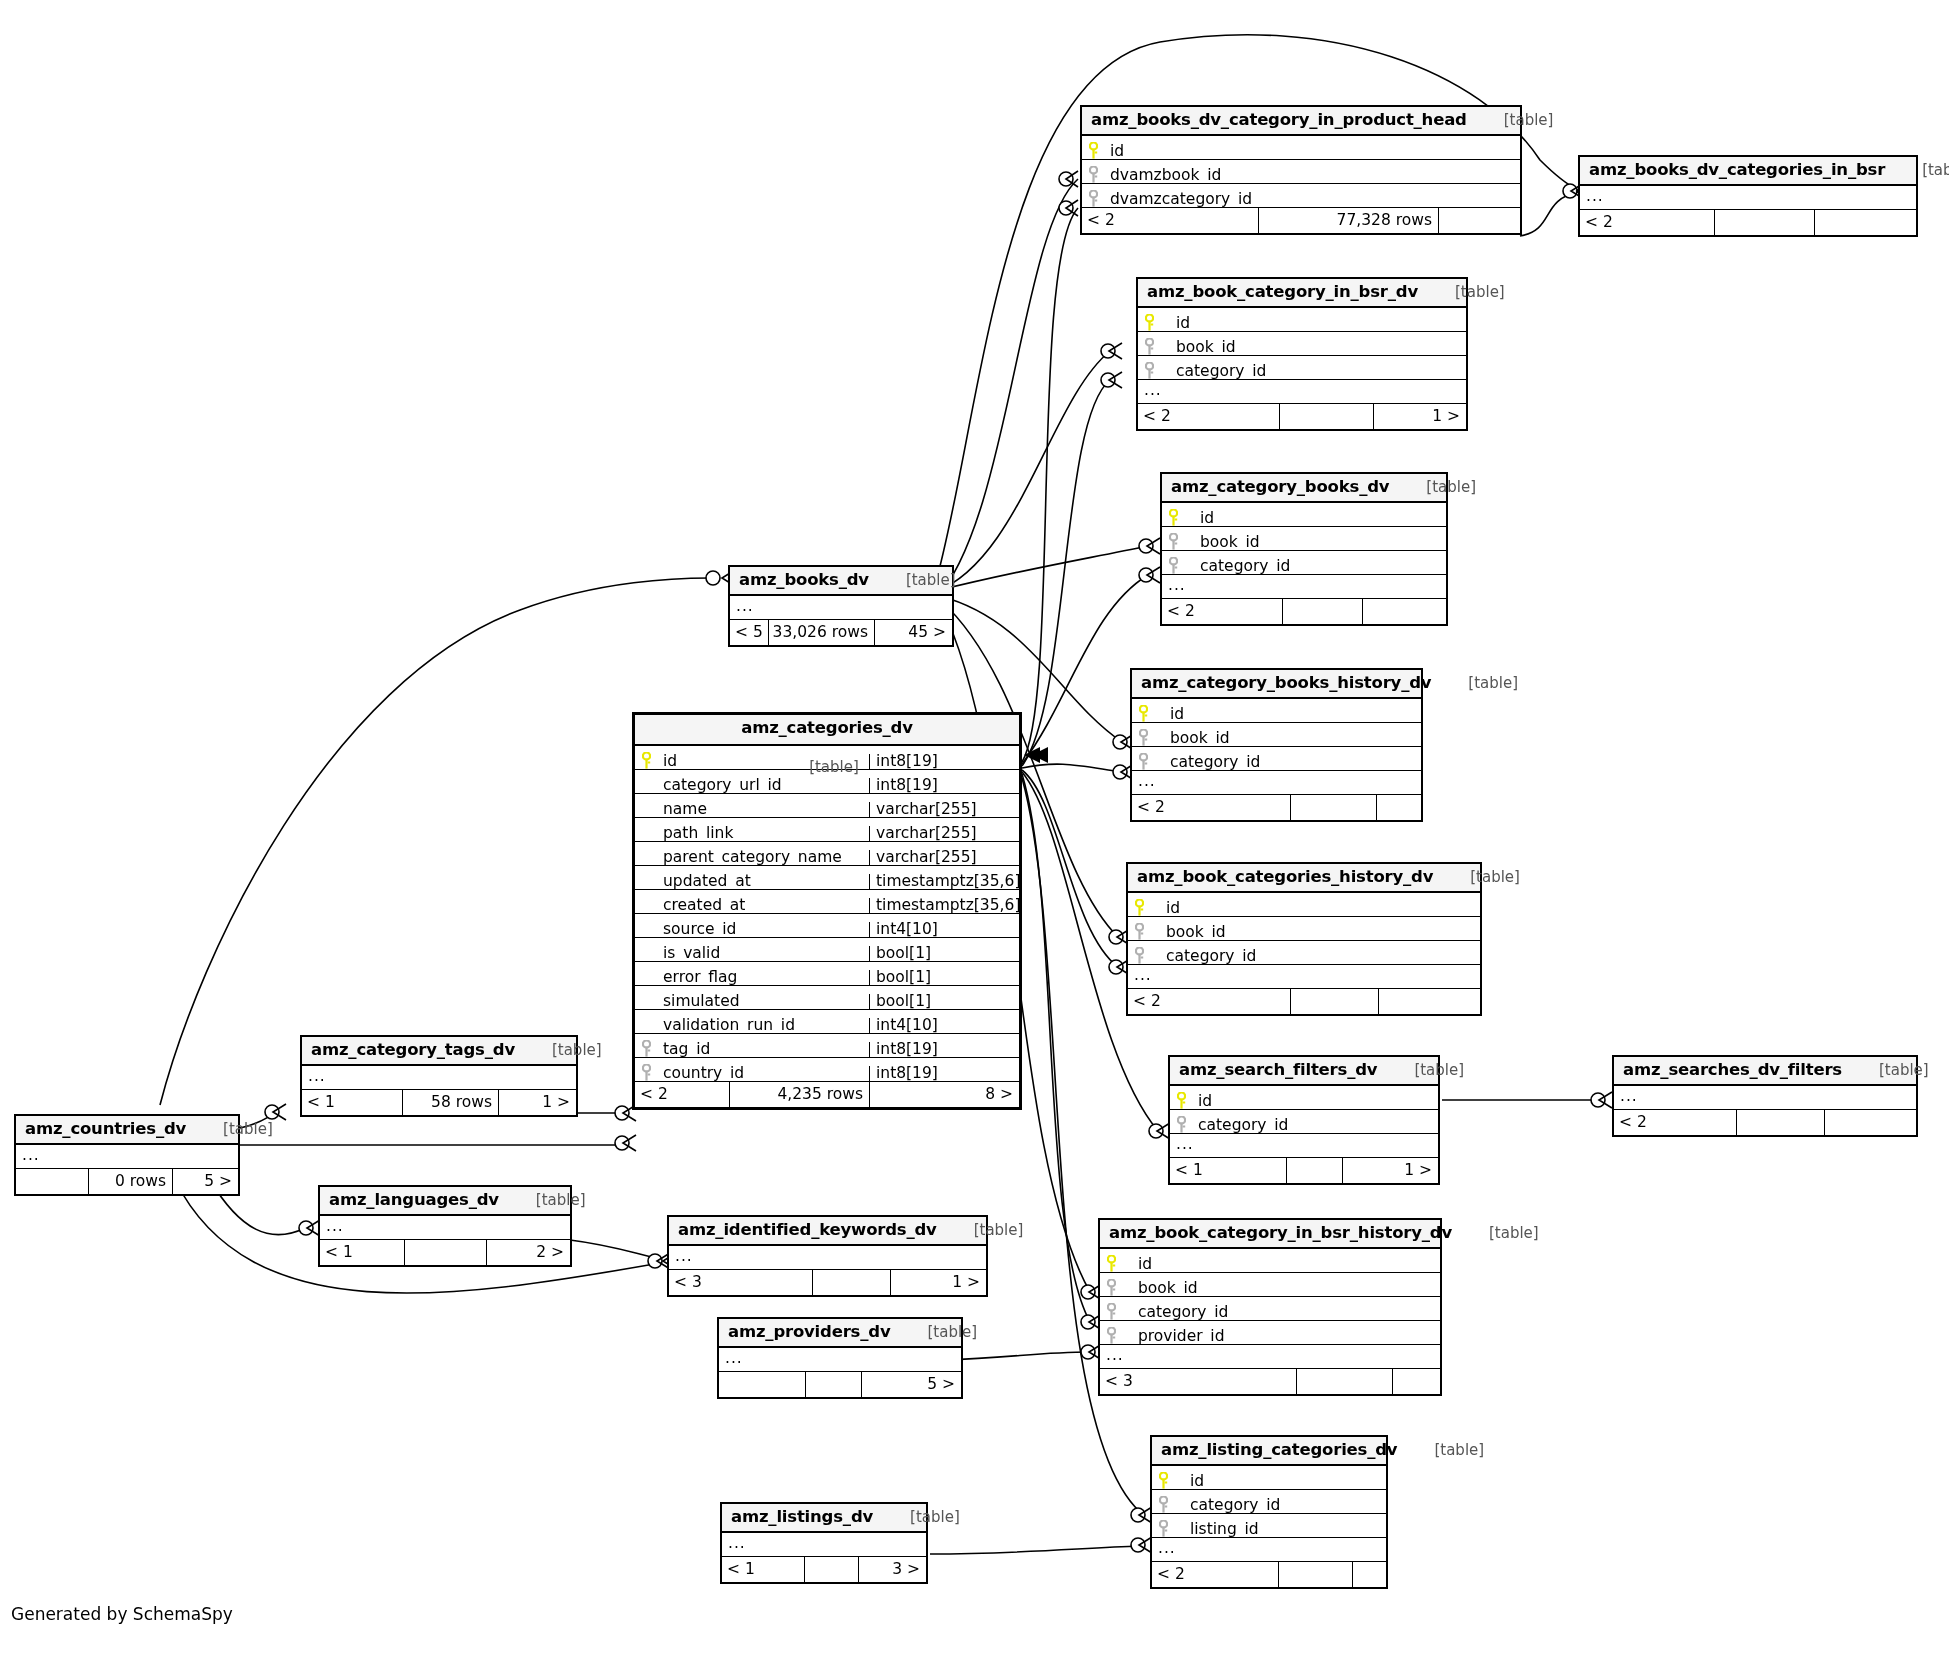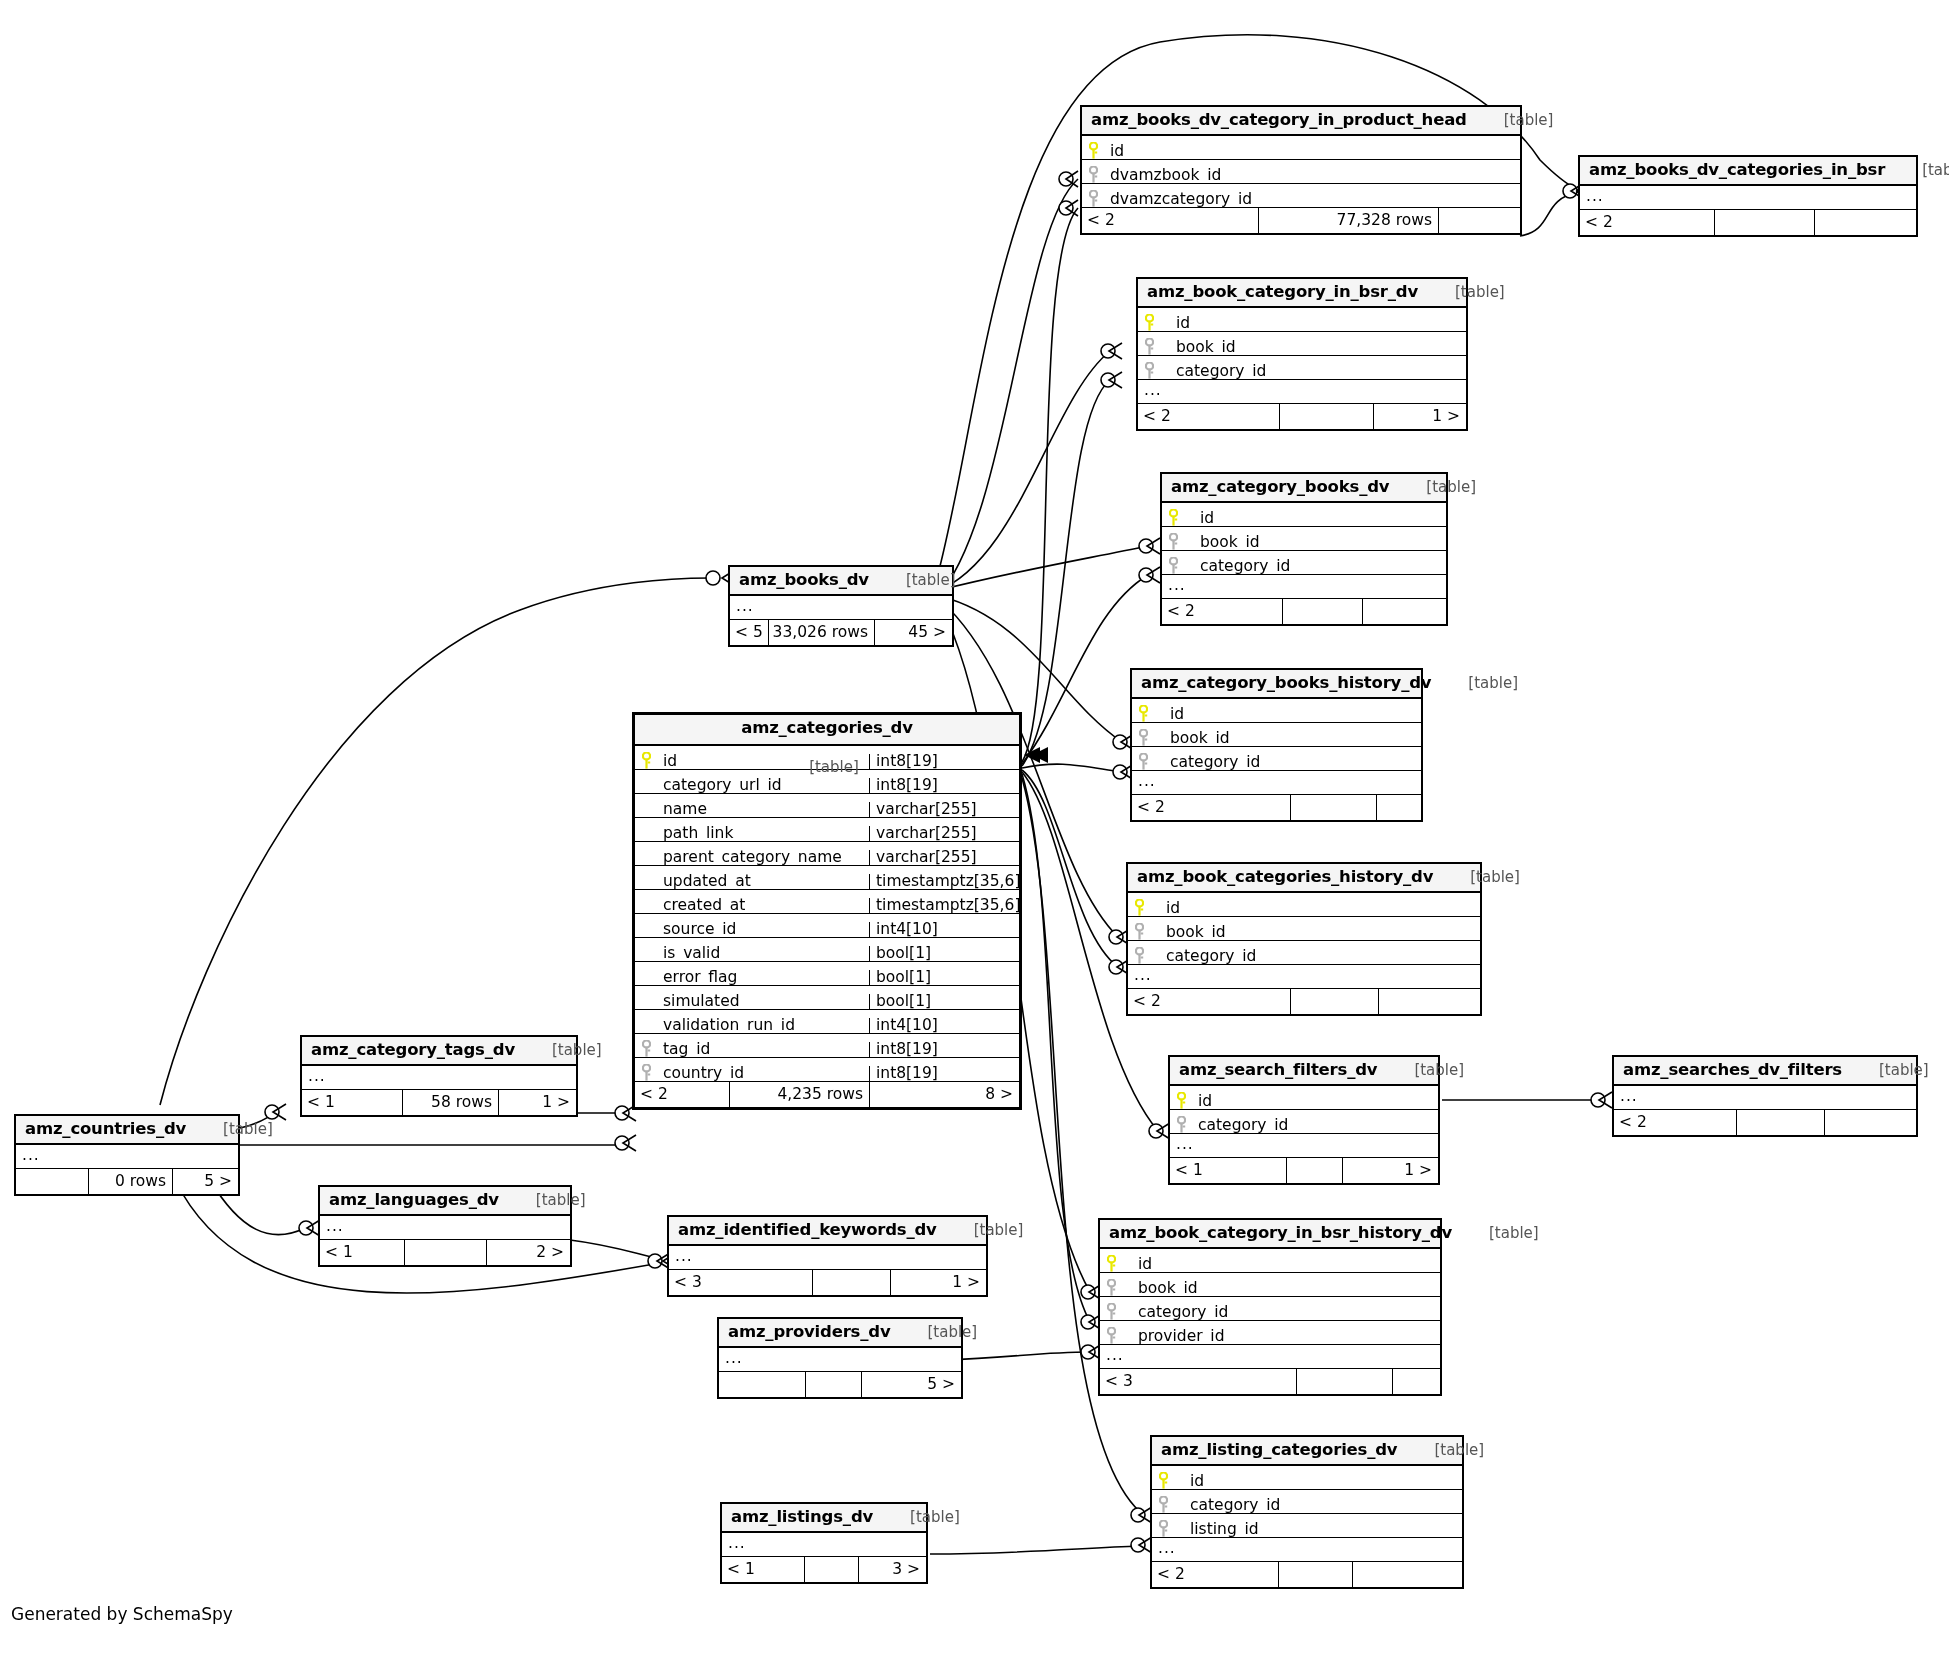--- a/index.html
+++ b/index.html
@@ -605,21 +605,21 @@
       <span class="cname" style="padding-left:16px;">provider_id</span>
     </div>
     <div class="ellip">...</div>
     <div class="foot">
       <div class="fl" style="width:196px;">&lt; 3</div>
       <div class="fc" style="width:96px;"></div>
       <div class="fr" style="flex:1 1 auto;"></div>
     </div>
   </div>
 
-  <div class="tbl" style="left:1150px; top:1435px; width:314px;">
+  <div class="tbl" style="left:1150px; top:1435px; width:238px;">
     <div class="hdr">
       <span class="tname">amz_listing_categories_dv</span>
       <span class="ttype">[table]</span>
     </div>
     <div class="col">
       <span class="keyslot">
         <svg width="9" height="17" viewBox="0 0 9 17">
             <circle cx="4.5" cy="4" r="3.6" fill="none" stroke="#e8e800" stroke-width="2.2"></circle>
             <rect x="3.4" y="6.6" width="2.2" height="10" fill="#e8e800"></rect>
             <rect x="5.6" y="9.5" width="2.6" height="2" fill="#e8e800"></rect>

